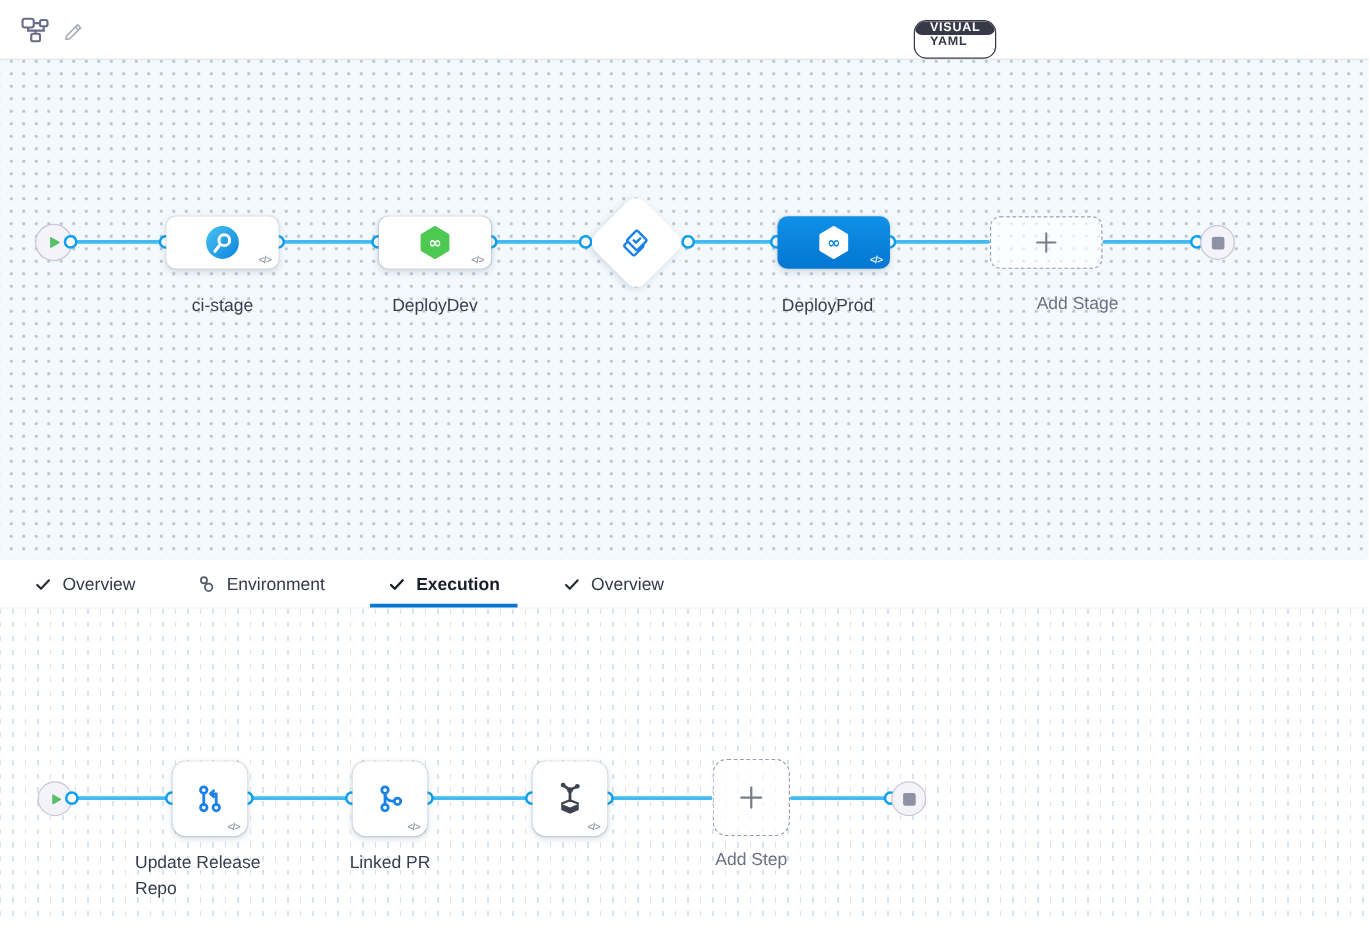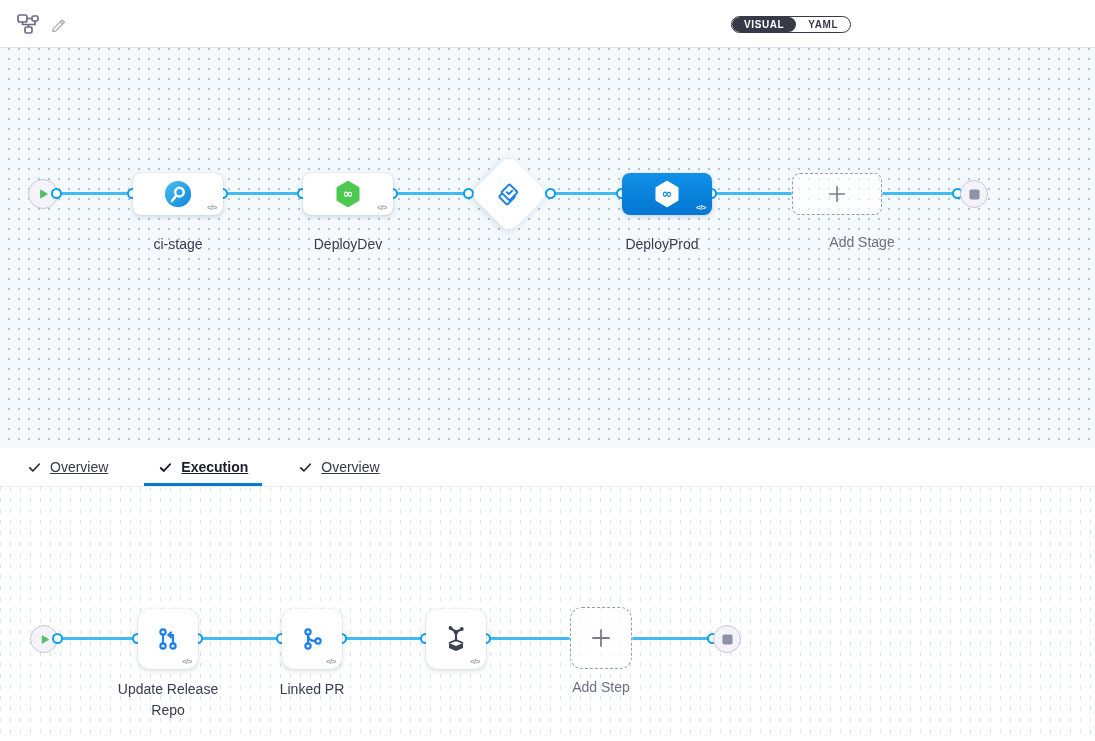--- a/index.html
+++ b/index.html
@@ -5,23 +5,23 @@
   * { box-sizing: border-box; margin: 0; padding: 0; }
   html,body { width:1095px; height:741px; overflow:hidden; background:#fff;
     font-family:"Liberation Sans", sans-serif; }
 
   
   .header { position:relative; height:48px; background:#fff;
     border-bottom:1px solid #e2e5e9; display:flex; align-items:center;
     padding:0 16px; gap:10px; z-index:5; }
   .page-title { font-size:17.5px; font-weight:700; color:#1c1f2e; letter-spacing:.2px; }
   .icon-btn { background:none; border:none; cursor:pointer; display:flex; align-items:center; }
-  .view-toggle { position:absolute; left:731px; top:16px; height:17px;
+  .view-toggle { position:absolute; left:731px; top:16px; height:31px;
     display:flex; align-items:stretch; border:1px solid #383946; border-radius:10px;
-    background:#fff; overflow:hidden; }
+    background:#fff; overflow:hidden;flex-direction:column; }
   .view-toggle .seg { border:none; background:transparent; font-family:inherit;
     font-size:10px; font-weight:700; letter-spacing:.6px; color:#383946;
     padding:0 12px; cursor:pointer; display:flex; align-items:center; }
   .view-toggle .seg.active { background:#383946; color:#fff; border-radius:10px; }
 
   
   .stage-canvas { position:relative; height:400px; background-color:#f3f9fd;
     background-image:radial-gradient(circle, #b4c2cf 1px, transparent 1.4px);
     background-size:10px 10px; background-position:4px 6px; }
   .exec-canvas { position:relative; height:253px; background-color:#fff;
@@ -44,36 +44,36 @@
     font-weight:700; color:#9aa0ab; letter-spacing:-0.5px; }
   .stage-card.selected .code-badge { color:#e9f4fe; }
   .diamond { position:absolute; width:56px; height:56px; border-radius:10px;
     background:#fff; transform:rotate(45deg);
     box-shadow:0 2px 6px rgba(88,105,128,.22); display:flex; align-items:center;
     justify-content:center; cursor:pointer; }
   .diamond > * { transform:rotate(-45deg); }
   .add-box { position:absolute; border:1.6px dashed #989bae; border-radius:8px;
     background:rgba(255,255,255,.65); display:flex; align-items:center;
     justify-content:center; cursor:pointer; }
-  .node-label { position:absolute; transform:translateX(-50%); text-align:center;
+  .node-label { position:absolute; transform:translateX(-50%); text-align:left;
     font-size:14px; line-height:21px; color:#383c4d; white-space:nowrap; }
   .node-label.wrap { white-space:normal; overflow-wrap:anywhere; }
   .node-label.muted { color:#6c6f80; }
 
   .step-card { position:absolute; width:60px; height:60px; border-radius:11px;
     background:#fff; box-shadow:0 2px 5px rgba(88,105,128,.22), 0 0 1px rgba(88,105,128,.35);
     display:flex; align-items:center; justify-content:center; cursor:pointer; }
 
   
   .tab-bar { height:39px; background:#fff; display:flex; align-items:stretch;
     padding-left:13px; border-bottom:1px solid #eceef1; }
   .tab { display:flex; align-items:center; gap:8px; padding:3px 14px 0 14px;
     margin-right:22px; font-size:14px; color:#343947; cursor:pointer;
     border:none; background:none; font-family:inherit;
-    border-bottom:3px solid transparent;text-decoration:underline; }
+    border-bottom:3px solid transparent; }
   .tab.active { font-weight:700; color:#1a1e29; border-bottom-color:#0278d5; }
 </style>
 </head>
 <body>
 
 <div class="header">
   <span style="display:flex">
     <svg width="24" height="24" viewBox="0 0 24 24" fill="none" stroke="#696c86" stroke-width="1.7">
       <rect x="2" y="3" width="9" height="7" rx="2"></rect>
       <rect x="16" y="4" width="6" height="5" rx="1.5"></rect>
@@ -193,20 +193,29 @@
 </div>
 
 <nav class="tab-bar">
   <button class="tab">
     <span style="display:flex">
       <svg width="15" height="15" viewBox="0 0 16 16" fill="none" stroke="#252a35" stroke-width="1.8" stroke-linecap="round" stroke-linejoin="round">
           <path d="M3 8.5 L6.2 11.7 L13 4.5"></path>
         </svg>
     </span>
     <span>Overview</span>
+  </button>
+  <button class="tab">
+    <span style="display:flex">
+      <svg width="15" height="15" viewBox="0 0 16 16" fill="none" stroke="#565a6b" stroke-width="1.5">
+        <circle cx="5.5" cy="4.5" r="2.6"></circle>
+          <circle cx="9.5" cy="10.5" r="3.2"></circle>
+      </svg>
+    </span>
+    <span>Environment</span>
   </button>
   <button class="tab active">
     <span style="display:flex">
       <svg width="15" height="15" viewBox="0 0 16 16" fill="none" stroke="#1a1e29" stroke-width="2" stroke-linecap="round" stroke-linejoin="round">
           <path d="M3 8.5 L6.2 11.7 L13 4.5"></path>
         </svg>
     </span>
     <span>Execution</span>
   </button>
   <button class="tab">

